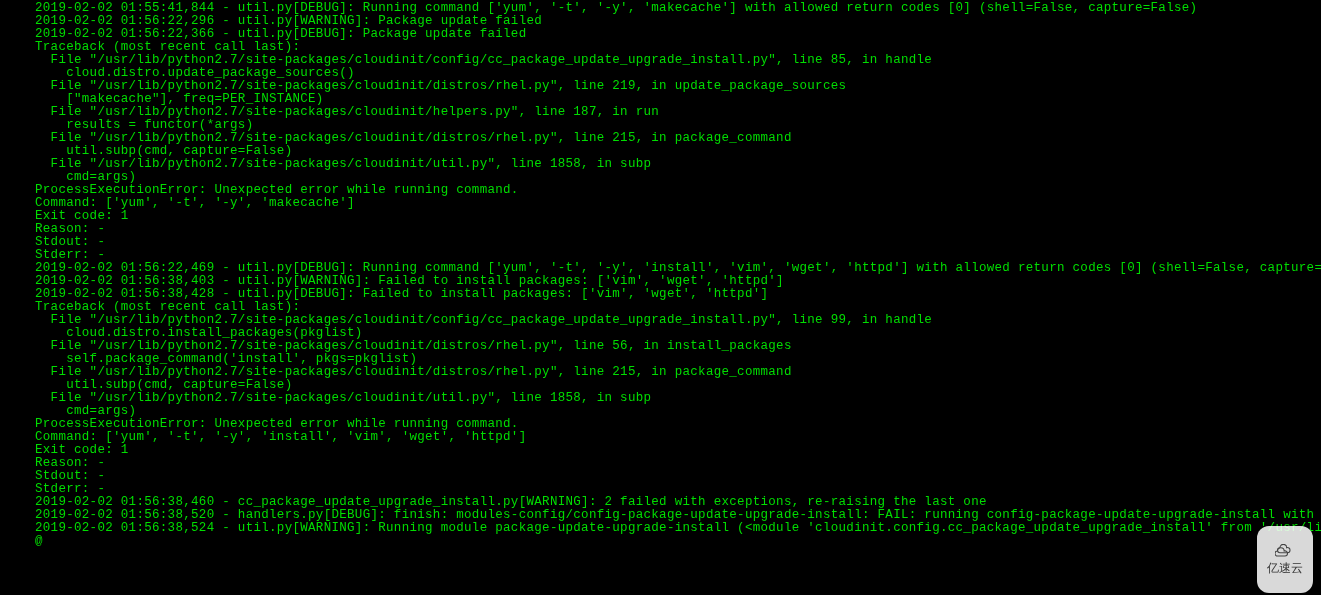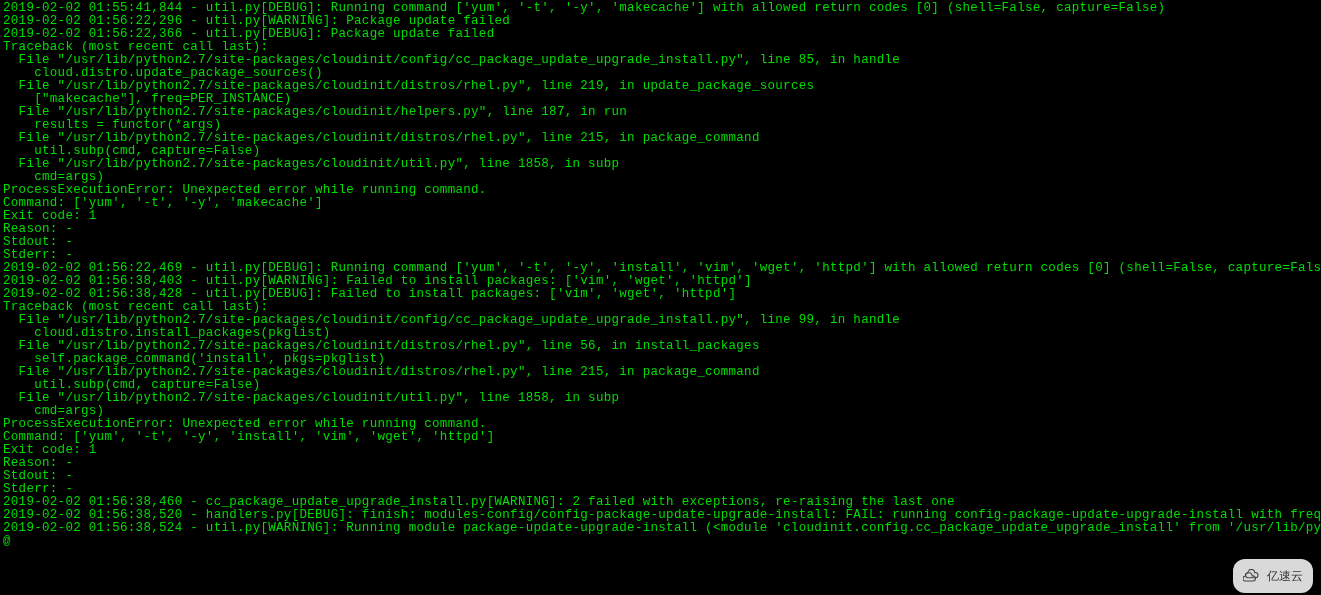--- a/index.html
+++ b/index.html
@@ -15,34 +15,36 @@
       position: relative;
     }
     .terminal {
       padding: 2px 3px;
       white-space: pre;
       letter-spacing: 0.3px;
     }
     .line {
       display: block;
       min-height: 13px;
+      margin-left: 32px;
     }
     .watermark {
       position: absolute;
       bottom: 2px;
       right: 8px;
       background: rgba(255,255,255,0.85);
       color: #333;
-      padding: 10px 10px;
+      padding: 18px 10px;
       border-radius: 12px;
       font-family: Arial, sans-serif;
       font-size: 12px;
       display: flex;
       align-items: center;
       gap: 4px;
+      flex-direction: column;
     }
     .watermark svg { width: 20px; height: 14px; }
   </style>
 </head>
 <body>
 
 <div class="terminal" id="terminal-root"><span class="line">2019-02-02 01:55:41,844 - util.py[DEBUG]: Running command ['yum', '-t', '-y', 'makecache'] with allowed return codes [0] (shell=False, capture=False)</span><span class="line">2019-02-02 01:56:22,296 - util.py[WARNING]: Package update failed</span><span class="line">2019-02-02 01:56:22,366 - util.py[DEBUG]: Package update failed</span><span class="line">Traceback (most recent call last):</span><span class="line">  File "/usr/lib/python2.7/site-packages/cloudinit/config/cc_package_update_upgrade_install.py", line 85, in handle</span><span class="line">    cloud.distro.update_package_sources()</span><span class="line">  File "/usr/lib/python2.7/site-packages/cloudinit/distros/rhel.py", line 219, in update_package_sources</span><span class="line">    ["makecache"], freq=PER_INSTANCE)</span><span class="line">  File "/usr/lib/python2.7/site-packages/cloudinit/helpers.py", line 187, in run</span><span class="line">    results = functor(*args)</span><span class="line">  File "/usr/lib/python2.7/site-packages/cloudinit/distros/rhel.py", line 215, in package_command</span><span class="line">    util.subp(cmd, capture=False)</span><span class="line">  File "/usr/lib/python2.7/site-packages/cloudinit/util.py", line 1858, in subp</span><span class="line">    cmd=args)</span><span class="line">ProcessExecutionError: Unexpected error while running command.</span><span class="line">Command: ['yum', '-t', '-y', 'makecache']</span><span class="line">Exit code: 1</span><span class="line">Reason: -</span><span class="line">Stdout: -</span><span class="line">Stderr: -</span><span class="line">2019-02-02 01:56:22,469 - util.py[DEBUG]: Running command ['yum', '-t', '-y', 'install', 'vim', 'wget', 'httpd'] with allowed return codes [0] (shell=False, capture=False)</span><span class="line">2019-02-02 01:56:38,403 - util.py[WARNING]: Failed to install packages: ['vim', 'wget', 'httpd']</span><span class="line">2019-02-02 01:56:38,428 - util.py[DEBUG]: Failed to install packages: ['vim', 'wget', 'httpd']</span><span class="line">Traceback (most recent call last):</span><span class="line">  File "/usr/lib/python2.7/site-packages/cloudinit/config/cc_package_update_upgrade_install.py", line 99, in handle</span><span class="line">    cloud.distro.install_packages(pkglist)</span><span class="line">  File "/usr/lib/python2.7/site-packages/cloudinit/distros/rhel.py", line 56, in install_packages</span><span class="line">    self.package_command('install', pkgs=pkglist)</span><span class="line">  File "/usr/lib/python2.7/site-packages/cloudinit/distros/rhel.py", line 215, in package_command</span><span class="line">    util.subp(cmd, capture=False)</span><span class="line">  File "/usr/lib/python2.7/site-packages/cloudinit/util.py", line 1858, in subp</span><span class="line">    cmd=args)</span><span class="line">ProcessExecutionError: Unexpected error while running command.</span><span class="line">Command: ['yum', '-t', '-y', 'install', 'vim', 'wget', 'httpd']</span><span class="line">Exit code: 1</span><span class="line">Reason: -</span><span class="line">Stdout: -</span><span class="line">Stderr: -</span><span class="line">2019-02-02 01:56:38,460 - cc_package_update_upgrade_install.py[WARNING]: 2 failed with exceptions, re-raising the last one</span><span class="line">2019-02-02 01:56:38,520 - handlers.py[DEBUG]: finish: modules-config/config-package-update-upgrade-install: FAIL: running config-package-update-upgrade-install with frequency once-per-instance</span><span class="line">2019-02-02 01:56:38,524 - util.py[WARNING]: Running module package-update-upgrade-install (&lt;module 'cloudinit.config.cc_package_update_upgrade_install' from '/usr/lib/python2.7/site-packages/cloudinit/config/cc_package_update_upgrade_install.pyc'&gt;) failed</span><span class="line">@</span></div>
 
 <div class="watermark">
   <svg viewBox="0 0 24 16">

